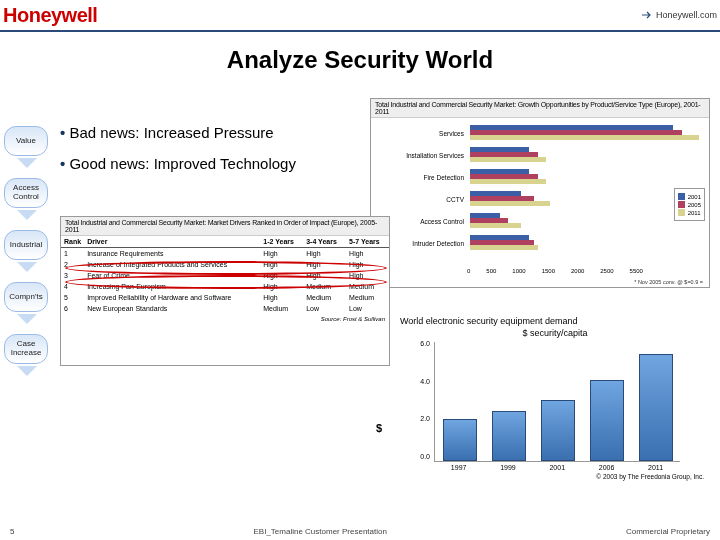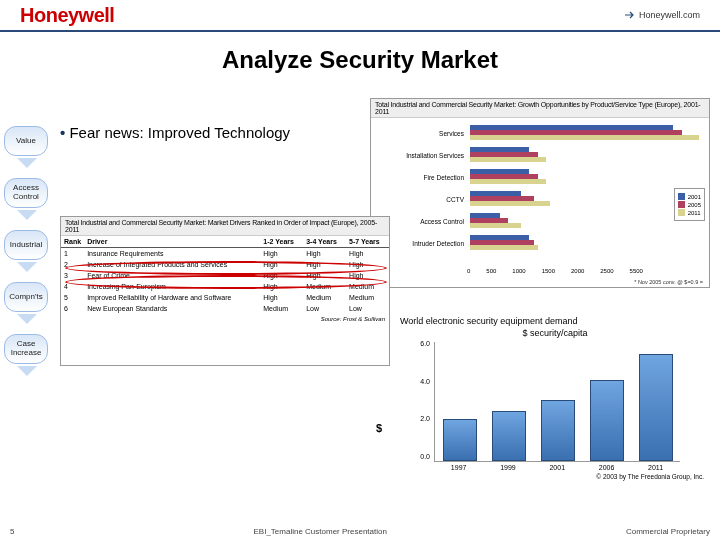--- a/index.html
+++ b/index.html
@@ -5,21 +5,21 @@
   * { box-sizing: border-box; margin: 0; padding: 0; }
   body {
     width: 720px; height: 540px;
     font-family: Arial, Helvetica, sans-serif;
     background: #fff; color: #000;
     position: relative; overflow: hidden;
     font-size: 11px;
   }
   .header {
     height: 32px; display: flex; align-items: center;
-    justify-content: space-between; padding: 0 20px;
+    justify-content: space-between; padding: 0 3px;
     border-bottom: 2px solid #2a4a7a;
   }
   .logo { color:#cc0000; font-weight: bold; font-size: 20px; letter-spacing: -0.5px; }
   .url { font-size: 9px; color:#333; display:flex; align-items:center; gap:4px; }
   .arrow-icon { width:10px; height:10px; display:inline-block; }
   .title { text-align:center; font-size: 24px; font-weight:bold; margin: 14px 0 12px; }
   .content { position:relative; height: 430px; }
   
   .funnel { position:absolute; left:4px; top:40px; display:flex; flex-direction:column; gap:22px; width:46px; }
   .funnel-item { text-align:center; font-size:8px; line-height:1.1; color:#222; position:relative; }
@@ -92,21 +92,21 @@
   <div class="url">
     <span class="arrow-icon">
       <svg viewBox="0 0 10 10">
           <path d="M0 5 L7 5 M5 2 L8 5 L5 8" stroke="#2a4a7a" stroke-width="1.2" fill="none"></path>
         </svg>
     </span>
     <span>Honeywell.com</span>
   </div>
 </div>
 
-<h1 class="title">Analyze Security Market</h1>
+<h1 class="title">Analyze Security World</h1>
 
 <div class="content">
 
   <div class="funnel">
       <div class="funnel-item">
         <div class="chev-box">Value</div>
         <div class="chev-arrow"></div>
       </div>
       <div class="funnel-item">
         <div class="chev-box">Access Control</div>
@@ -120,21 +120,22 @@
         <div class="chev-box">Compn'ts</div>
         <div class="chev-arrow"></div>
       </div>
       <div class="funnel-item">
         <div class="chev-box">Case Increase</div>
         <div class="chev-arrow"></div>
       </div>
     </div>
 
   <ul class="bullets">
-      <li>Fear news: Improved Technology</li>
+      <li>Bad news: Increased Pressure</li>
+      <li>Good news: Improved Technology</li>
     </ul>
 
   <div class="chart-box bars-chart">
     <div class="chart-title-bar">Total Industrial and Commercial Security Market: Growth Opportunities by Product/Service Type (Europe), 2001-2011</div>
     <div class="bars-body">
       <div class="hbar-row">
           <div class="hbar-label">Services</div>
           <div class="hbar-track">
             <div class="hbar y0" style="width: 87.2727%;"></div>
             <div class="hbar y1" style="width: 90.9091%;"></div>

